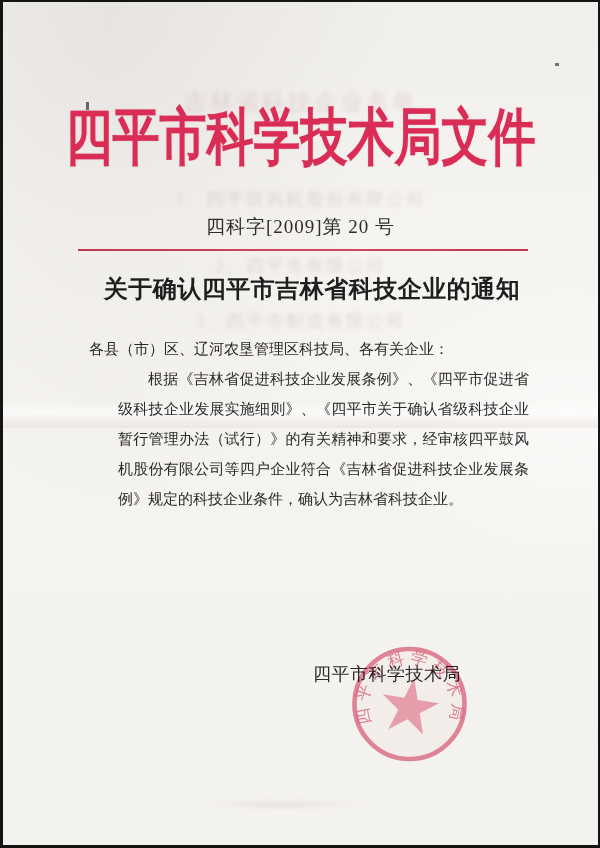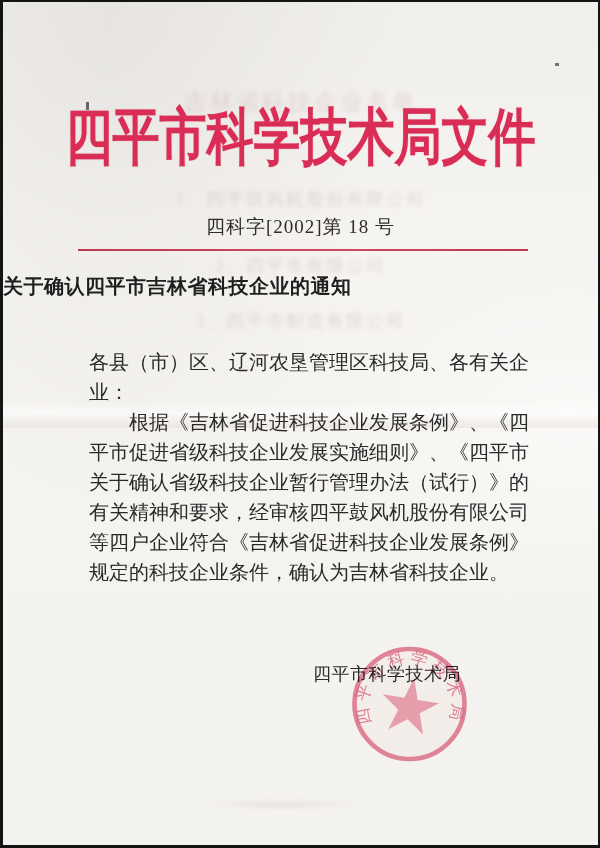--- a/index.html
+++ b/index.html
@@ -55,34 +55,36 @@
     font-size: 19px;
     color: #2e2c2c;
     letter-spacing: 1px;
   }
   .red-rule {
     position: absolute; top: 247px; left: 75px; width: 450px; height: 2px;
     background: linear-gradient(90deg, #c23550, #d24767 55%, #c23550);
   }
   .doc-title {
     position: absolute; top: 271px; left: 0; width: 100%;
-    font-size: 20px;
+    text-align: center;
+    font-size: 24px;
     font-weight: 600;
     color: #1f1e1e;
     letter-spacing: 0.5px;
+    padding-left: 23px;
   }
   .body-text {
-    position: absolute; top: 345px; left: 86px; width: 440px;
-    font-size: 20px;
+    position: absolute; top: 332px; left: 86px; width: 440px;
+    font-size: 15px;
     line-height: 30px;
     color: #2b2a2a;
     text-align: justify;
     text-align-last: left;
   }
-  .body-text .para { text-indent: 2em; }
+  .body-text .para { text-indent: 2em; margin-left: 29px; }
   .attachment {
     position: absolute; top: 556px; left: 86px;
     font-size: 20px;
     color: #2b2a2a;
     letter-spacing: 1px;
   }
   .sign-block {
     position: absolute; left: 310px; top: 656px;
     font-size: 18px;
     color: #2b2a2a;
@@ -112,21 +114,21 @@
 
   <div class="crease"></div>
 
   <div class="ghost ghost-0">吉林省科技企业名单</div>
   <div class="ghost ghost-1">1、四平鼓风机股份有限公司</div>
   <div class="ghost ghost-2">2、四平市有限公司</div>
   <div class="ghost ghost-3">3、四平市制造有限公司</div>
 
   <div class="banner">四平市科学技术局文件</div>
 
-  <div class="doc-number">四科字[2002]第 18 号</div>
+  <div class="doc-number">四科字[2009]第 20 号</div>
 
   <div class="red-rule"></div>
 
   <div class="doc-title">关于确认四平市吉林省科技企业的通知</div>
 
   <div class="body-text">
     <p class="salutation">各县（市）区、辽河农垦管理区科技局、各有关企业：</p>
     <p class="para">根据《吉林省促进科技企业发展条例》、《四平市促进省级科技企业发展实施细则》、《四平市关于确认省级科技企业暂行管理办法（试行）》的有关精神和要求，经审核四平鼓风机股份有限公司等四户企业符合《吉林省促进科技企业发展条例》规定的科技企业条件，确认为吉林省科技企业。</p>
   </div>
 

